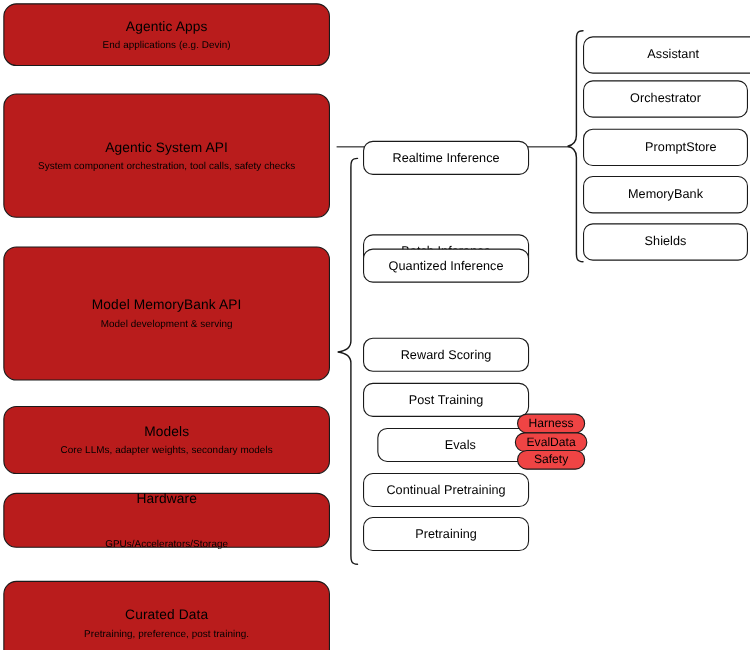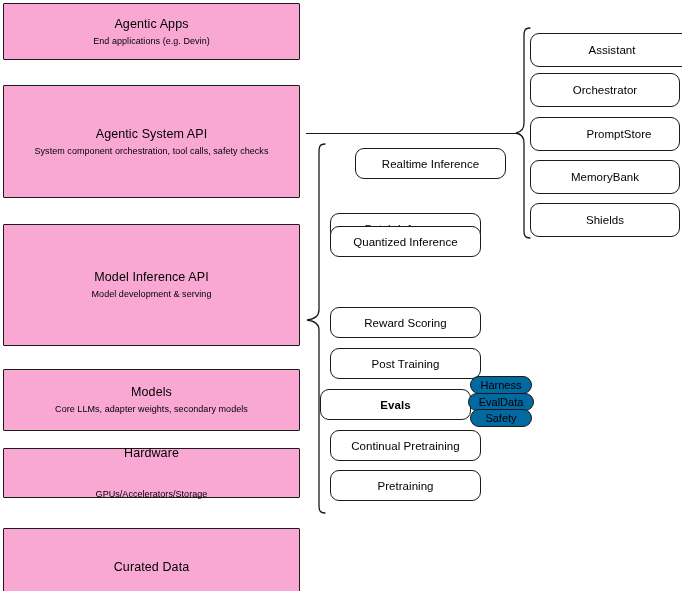--- a/index.html
+++ b/index.html
@@ -16,22 +16,22 @@
     font-family: "Liberation Sans", sans-serif;
     color: #000000;
     overflow: hidden;
   }
 
   
   .layer-box {
     position: absolute;
     box-sizing: border-box;
     border: 1.2px solid #1a1a1a;
-    border-radius: 1px;
-    background: #f9a8d4;
+    border-radius: 12px;
+    background: #b91c1c;
     display: flex;
     flex-direction: column;
     align-items: center;
     justify-content: center;
     text-align: center;
     padding: 2px 8px;
   }
   .layer-title {
     font-size: 12.5px;
     line-height: 16px;
@@ -65,21 +65,21 @@
     letter-spacing: 0.05px;
     white-space: nowrap;
   }
 
   
   .tag-pill {
     position: absolute;
     box-sizing: border-box;
     border: 1.3px solid #1a1a1a;
     border-radius: 999px;
-    background: #0369a1;
+    background: #ef4444;
     display: flex;
     align-items: center;
     justify-content: center;
     text-align: center;
   }
   .tag-label {
     font-size: 11px;
     line-height: 13px;
     color: #000;
     white-space: nowrap;
@@ -107,36 +107,37 @@
     <div class="layer-title">Agentic Apps</div>
     <div class="layer-sub">End applications (e.g. Devin)</div>
   </div>
 
   <div class="layer-box" style="left:3px; top:85px; width:297px; height:113px;">
     <div class="layer-title">Agentic System API</div>
     <div class="layer-sub">System component orchestration, tool calls, safety checks</div>
   </div>
 
   <div class="layer-box" style="left:3px; top:224px; width:297px; height:122px;">
-    <div class="layer-title">Model Inference API</div>
+    <div class="layer-title">Model MemoryBank API</div>
     <div class="layer-sub">Model development &amp; serving</div>
   </div>
 
   <div class="layer-box" style="left:3px; top:369px; width:297px; height:62px;">
     <div class="layer-title">Models</div>
     <div class="layer-sub">Core LLMs, adapter weights, secondary models</div>
   </div>
 
   <div class="layer-box" style="left:3px; top:448px; width:297px; height:50px;gap:24px;">
     <div class="layer-title">Hardware</div>
     <div class="layer-sub">GPUs/Accelerators/Storage</div>
   </div>
 
   <div class="layer-box" style="left:3px; top:528px; width:297px; height:78px;">
     <div class="layer-title">Curated Data</div>
+    <div class="layer-sub">Pretraining, preference, post training.</div>
   </div>
 
   <div class="connector-line" style="left:306px; top:133px; width:212px;"></div>
 
   <div class="brace" style="left:514px; top:26px; width:18px; height:214px;">
     <svg width="18" height="214" viewBox="0 0 18 214" xmlns="http://www.w3.org/2000/svg">
       <path d="M16,2 C10,2 10,6 10,10 L10,97 C10,103 7,106 2,107 C7,108 10,111 10,117 L10,204 C10,208 10,212 16,212" fill="none" stroke="#1a1a1a" stroke-width="1.3" stroke-linecap="round"></path>
     </svg>
   </div>
 
@@ -155,36 +156,36 @@
   <div class="item-box" style="left:530px; top:203px; width:150px; height:34px;">
     <span class="item-label">Shields</span>
   </div>
 
   <div class="brace" style="left:305px; top:142px; width:22px; height:375px;">
     <svg width="22" height="375" viewBox="0 0 22 375" xmlns="http://www.w3.org/2000/svg">
       <path d="M20,2 C14,2 14,6 14,10 L14,168 C14,174 10,177 2,178 C10,179 14,182 14,188 L14,363 C14,367 14,371 20,371" fill="none" stroke="#1a1a1a" stroke-width="1.3" stroke-linecap="round"></path>
     </svg>
   </div>
 
-  <div class="item-box" style="left:330px; top:148px; width:151px; height:31px;margin-left:25px;">
+  <div class="item-box" style="left:330px; top:128px; width:151px; height:31px;">
     <span class="item-label">Realtime Inference</span>
   </div>
   <div class="item-box" style="left:330px; top:185px; width:151px; height:31px;margin-top:28px;">
     <span class="item-label">Batch Inference</span>
   </div>
   <div class="item-box" style="left:330px; top:226px; width:151px; height:31px;">
     <span class="item-label">Quantized Inference</span>
   </div>
   <div class="item-box" style="left:330px; top:307px; width:151px; height:31px;">
     <span class="item-label">Reward Scoring</span>
   </div>
   <div class="item-box" style="left:330px; top:348px; width:151px; height:31px;">
     <span class="item-label">Post Training</span>
   </div>
-  <div class="item-box" style="left:320px; top:389px; width:151px; height:31px;font-weight:bold;">
+  <div class="item-box" style="left:343px; top:389px; width:151px; height:31px;">
     <span class="item-label">Evals</span>
   </div>
   <div class="item-box" style="left:330px; top:430px; width:151px; height:31px;">
     <span class="item-label">Continual Pretraining</span>
   </div>
   <div class="item-box" style="left:330px; top:470px; width:151px; height:31px;">
     <span class="item-label">Pretraining</span>
   </div>
 
   <div class="tag-pill" style="left:470px; top:376px; width:62px; height:18px;">

